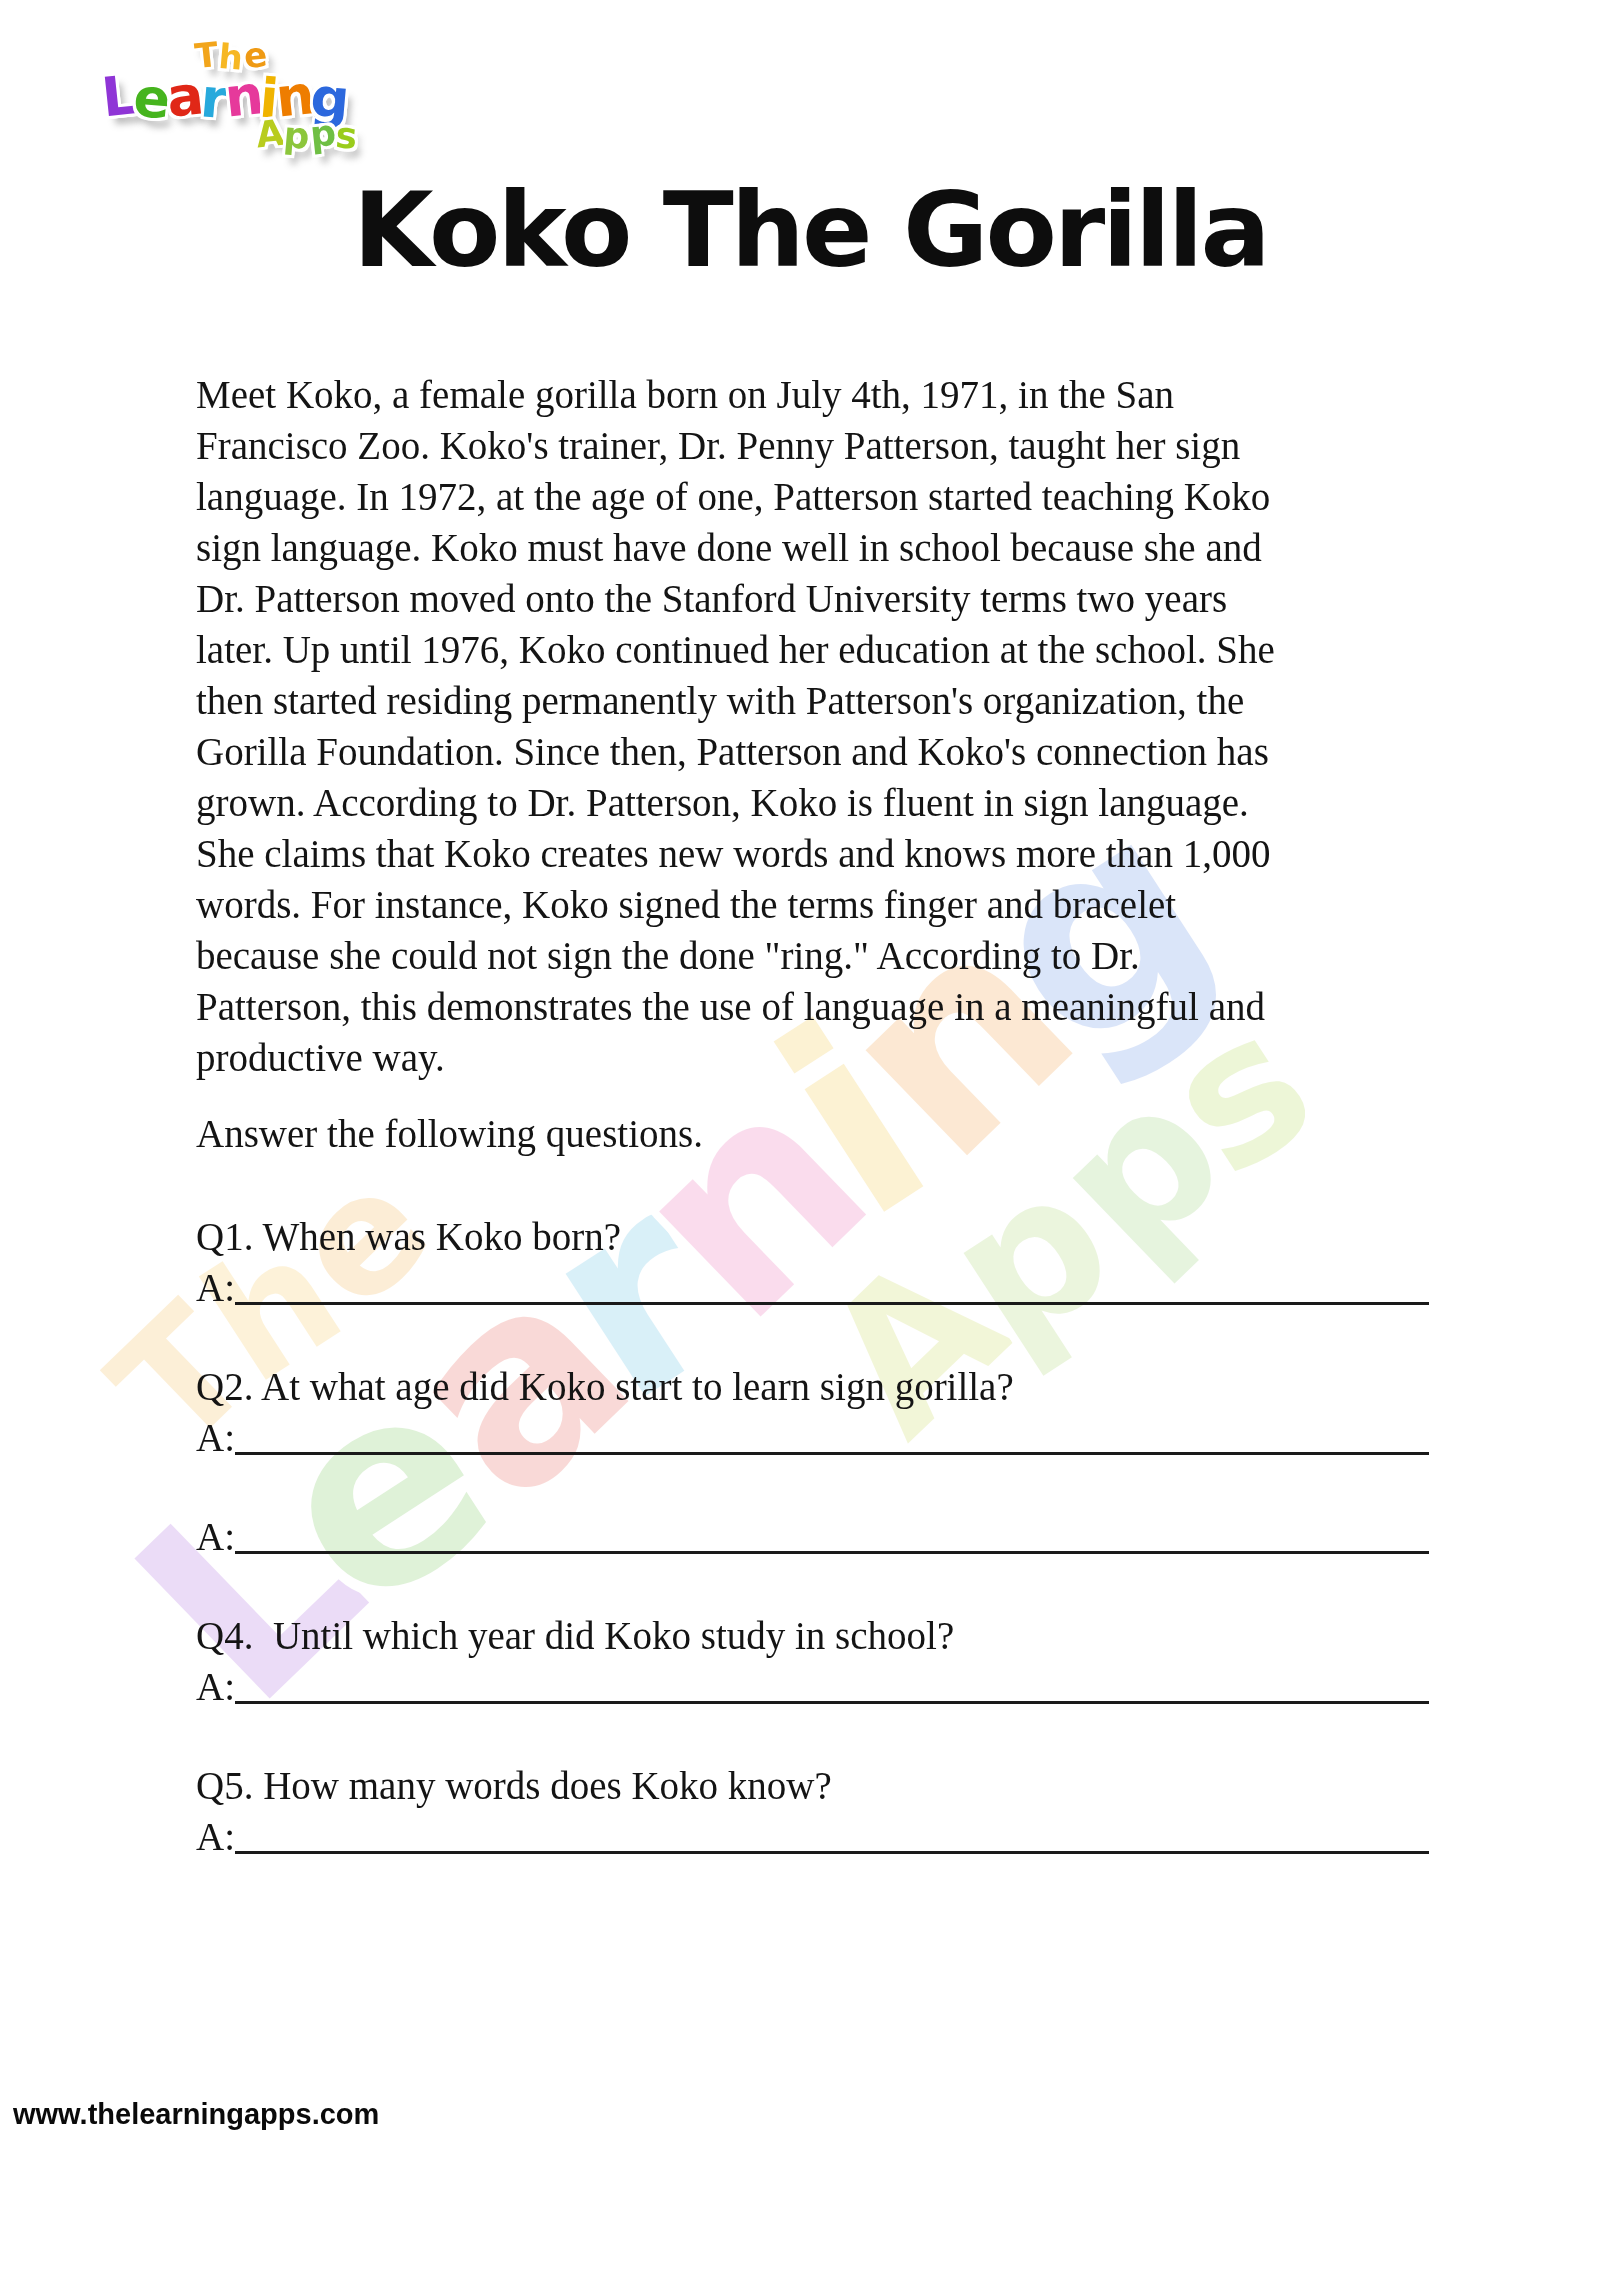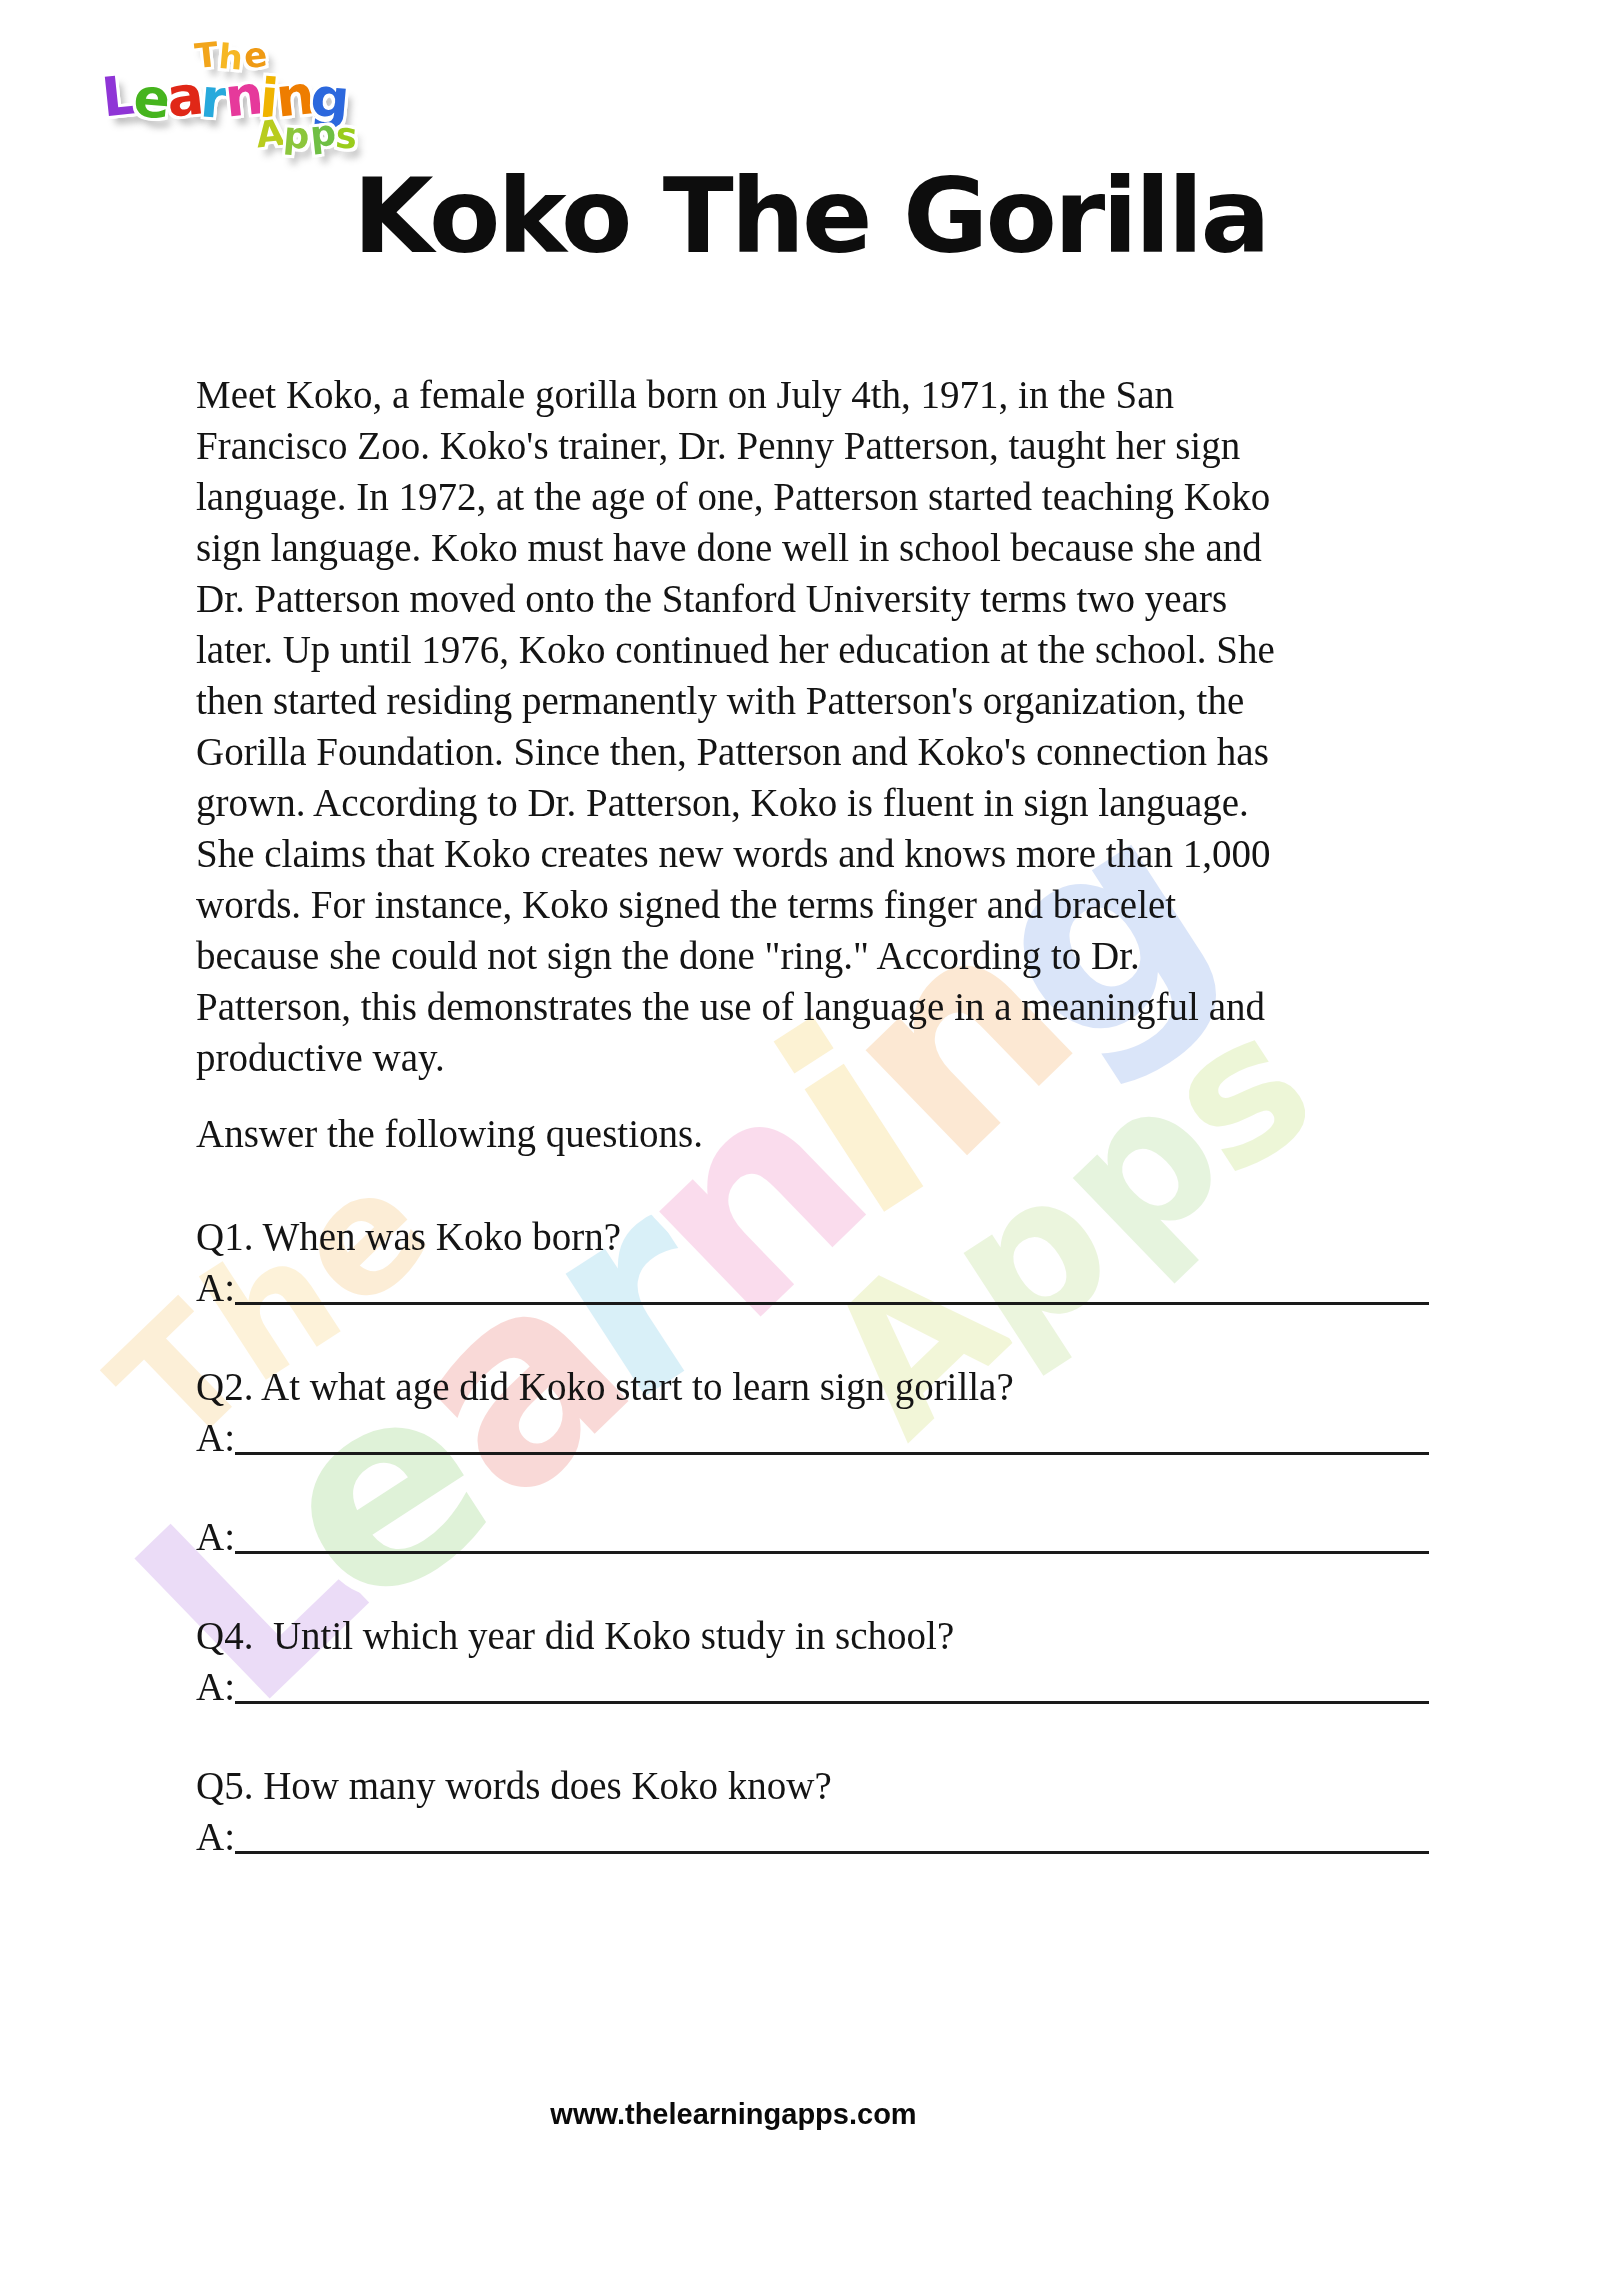--- a/index.html
+++ b/index.html
@@ -40,21 +40,21 @@
     opacity:0.17;
     z-index:1;
     pointer-events:none;
   }
   .wm-the{font-size:162px;margin-left:108px;}
   .wm-learning{font-size:267px;line-height:1.02;letter-spacing:-9.8px;margin-top:-19.6px;}
   .wm-apps{font-size:194px;margin-left:686px;margin-top:-35px;}
   
   .content{position:relative;z-index:2;}
   .title{
-    position:absolute;left:0;right:0;top:155px;
+    position:absolute;left:0;right:0;top:169px;
     text-align:center;
     font-family:"DejaVu Sans",sans-serif;
     font-weight:bold;
     font-size:104px;
     letter-spacing:-2.9px;
     color:#0d0d0d;
     margin:0;
   }
   .passage{
     position:absolute;left:196px;top:369px;width:1237px;
@@ -65,21 +65,21 @@
     font-size:39px;line-height:51px;
   }
   .questions{position:absolute;left:196px;top:1211px;width:1233px;}
   .q-block{margin-bottom:48px;}
   .q-label{font-size:39px;line-height:51px;white-space:pre-wrap;}
   .a-row{display:flex;height:51px;font-size:39px;line-height:51px;}
   .a-prefix{flex:0 0 auto;}
   .a-fill{flex:1 1 auto;border-bottom:3.9px solid #1a1a1a;margin-bottom:7.8px;align-self:flex-end;height:0;}
   .footer{
     position:absolute;left:13px;right:167px;top:2098px;
-    text-align:center;
+    text-align:left;
     font-family:"Liberation Sans","DejaVu Sans",sans-serif;
     font-weight:bold;
     font-size:29px;
     color:#0a0a0a;
   }
 </style>
 </head>
 <body>
 
 <div class="page">

